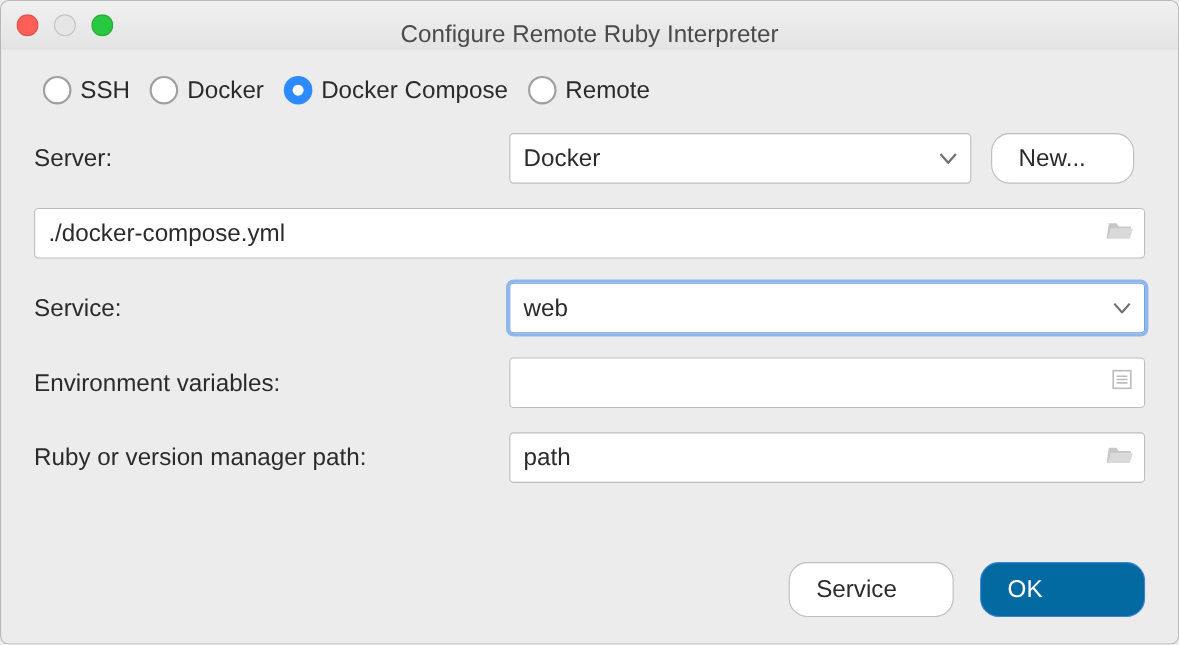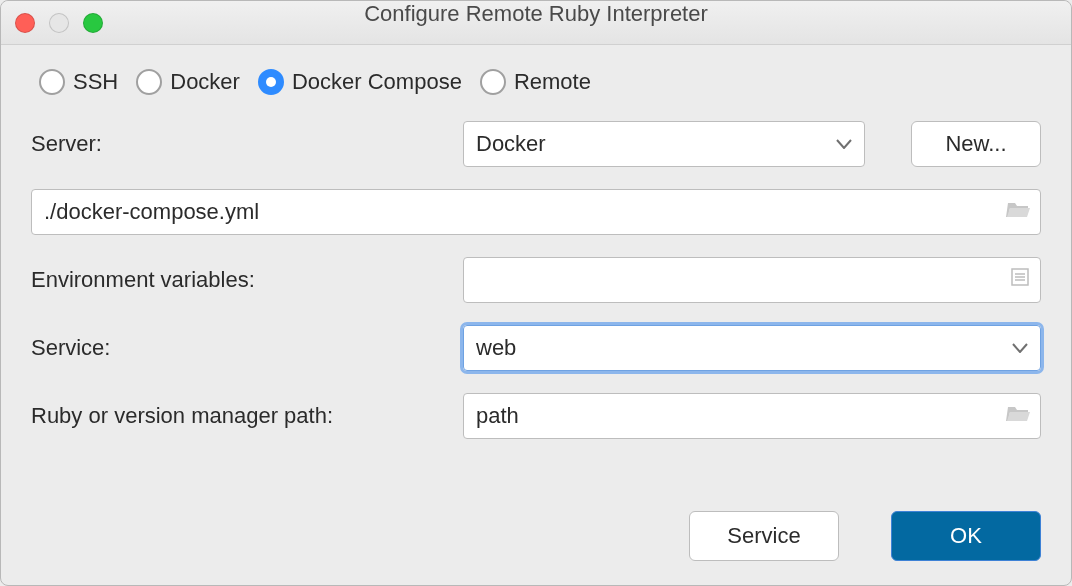--- a/index.html
+++ b/index.html
@@ -16,21 +16,21 @@
     width: 1072px; height: 586px;
     background: #ececec;
     border: 1px solid #b8b8b8;
     border-radius: 8px;
     display: flex;
     flex-direction: column;
   }
   .titlebar {
     height: 44px;
     display: flex;
-    align-items: flex-start;
+    align-items: flex-end;
     position: relative;
     border-bottom: 1px solid #d0d0d0;
     background: linear-gradient(#f0f0f0,#e4e4e4);
     border-radius: 8px 8px 0 0;
   }
   .traffic-lights {
     position: absolute;
     left: 14px; top: 50%; transform: translateY(-50%);
     display: flex; gap: 14px;
   }
@@ -124,25 +124,24 @@
     position: absolute;
     right: 12px; top: 50%; transform: translateY(-50%);
   }
   .select-caret svg { display:block; }
   .btn {
     height: 46px;
     min-width: 130px;
     padding: 0 24px;
     background: #fff;
     border: 1px solid #bdbdbd;
-    border-radius: 6px;
-    font-size: 22px;
-    display: flex; align-items: center; justify-content: center;
+    border-radius: 17px;
+    font-size: 22px;
+    display: flex; align-items: center; 
     cursor: pointer;
-    margin-left: 28px;
   }
   .btn.primary {
     background: #0369a1;
     color: #fff;
     border-color: #3e82d6;
   }
   .trailing-icon {
     position: absolute;
     right: 10px; top: 50%; transform: translateY(-50%);
     color: #b0b0b0;
@@ -219,20 +218,34 @@
       </div>
 
       <div class="row">
         <div class="field-wrap">
           <div class="input-box">
             <span>./docker-compose.yml</span>
             <span class="trailing-icon">
               <svg width="24" height="20" viewBox="0 0 24 20">
                   <path d="M2 4 h7 l2 3 h11 v2 H4 l-2 9 H0 z" fill="#c7c7c7"></path>
                   <path d="M4 9 h20 l-3 9 H1 z" fill="#d9d9d9"></path>
+                </svg>
+            </span>
+          </div>
+        </div>
+      </div>
+
+      <div class="row">
+        <div class="label">Service:</div>
+        <div class="field-wrap">
+          <div class="select-box focused">
+            <span>web</span>
+            <span class="select-caret">
+              <svg width="16" height="10" viewBox="0 0 16 10">
+                  <path d="M1 1 L8 9 L15 1" fill="none" stroke="#707070" stroke-width="2"></path>
                 </svg>
             </span>
           </div>
         </div>
       </div>
 
       <div class="row">
         <div class="label">Environment variables:</div>
         <div class="field-wrap">
           <div class="input-box">
@@ -243,34 +256,20 @@
                   <line x1="5" y1="7" x2="15" y2="7" stroke="#bdbdbd" stroke-width="1.5"></line>
                   <line x1="5" y1="10" x2="15" y2="10" stroke="#bdbdbd" stroke-width="1.5"></line>
                   <line x1="5" y1="13" x2="15" y2="13" stroke="#bdbdbd" stroke-width="1.5"></line>
                 </svg>
             </span>
           </div>
         </div>
       </div>
 
       <div class="row">
-        <div class="label">Service:</div>
-        <div class="field-wrap">
-          <div class="select-box focused">
-            <span>web</span>
-            <span class="select-caret">
-              <svg width="16" height="10" viewBox="0 0 16 10">
-                  <path d="M1 1 L8 9 L15 1" fill="none" stroke="#707070" stroke-width="2"></path>
-                </svg>
-            </span>
-          </div>
-        </div>
-      </div>
-
-      <div class="row">
         <div class="label">Ruby or version manager path:</div>
         <div class="field-wrap">
           <div class="input-box">
             <span>path</span>
             <span class="trailing-icon">
               <svg width="24" height="20" viewBox="0 0 24 20">
                   <path d="M2 4 h7 l2 3 h11 v2 H4 l-2 9 H0 z" fill="#c7c7c7"></path>
                   <path d="M4 9 h20 l-3 9 H1 z" fill="#d9d9d9"></path>
                 </svg>
             </span>

